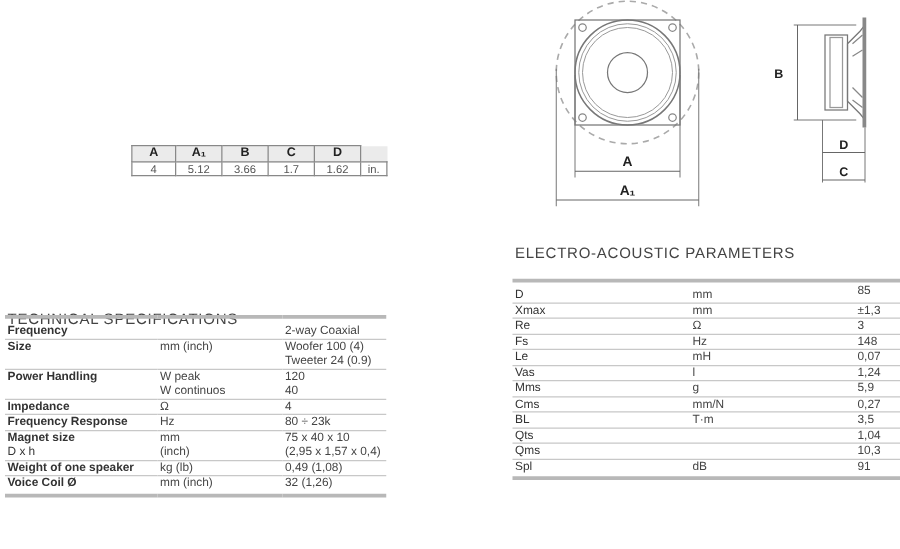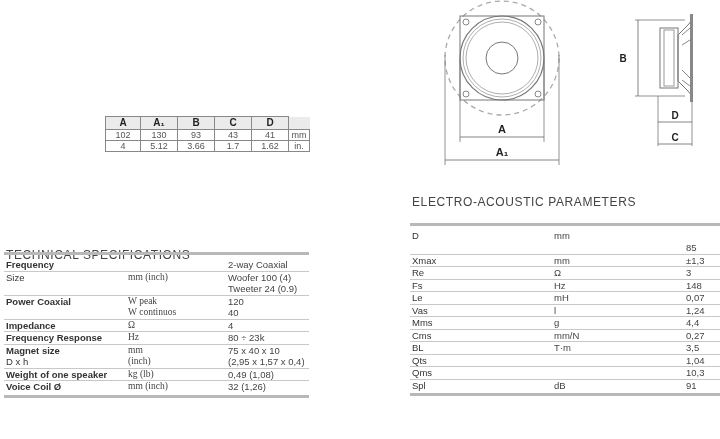--- a/index.html
+++ b/index.html
@@ -26,23 +26,23 @@
 
   
   .spec { position:absolute; border-collapse:collapse; font-size:9.5px; color:#333; }
   .spec td { padding:0 0 0 2px; vertical-align:top; line-height:11.5px; }
   .spec tr.g td { border-bottom:1px solid #c8c8c8; }
   .spec tr.top td { border-top:3px solid #b8b8b8; }
   .spec tr.last td { border-bottom:3px solid #b8b8b8; }
 
   .tech { left:4px; top:252px; width:305px; }
   .tech td.k { width:120px; font-weight:bold; color:#333; }
-  .tech td.u { width:98px; color:#444;font-family:Liberation Serif, serif; }
+  .tech td.u { width:98px; color:#444; }
   .tech td.v { color:#444; }
-  .tech td.k.light { font-weight:normal;margin-top:8px; }
+  .tech td.k.light { font-weight:bold;margin-top:8px; }
 
   .ea { left:410px; top:223px; width:310px; }
   .ea td.k { width:140px; color:#333; }
   .ea td.u { width:130px; color:#444; }
   .ea td.v { color:#444; }
 
   .diagram { position:absolute; }
 </style>
 </head>
 <body>
@@ -90,28 +90,20 @@
   <tbody>
       <tr class="hdr">
     <td class="c0">A</td>
     <td class="c1">A₁</td>
     <td class="c2">B</td>
     <td class="c3">C</td>
     <td class="c4">D</td>
     <td class="blank"></td>
   </tr>
   <tr class="val">
-    <td>102</td>
-    <td>130</td>
-    <td>93</td>
-    <td>43</td>
-    <td>41</td>
-    <td class="unit">mm</td>
-  </tr>
-  <tr class="val">
     <td>4</td>
     <td>5.12</td>
     <td>3.66</td>
     <td>1.7</td>
     <td>1.62</td>
     <td class="unit">in.</td>
   </tr>
 </tbody>
   </table>
 
@@ -122,21 +114,21 @@
     <td class="k" style="padding-top:4px">Frequency</td>
     <td class="u" style="padding-top:4px"></td>
     <td class="v" style="padding-top:4px">2-way Coaxial</td>
   </tr>
   <tr class="g">
     <td class="k light">Size</td>
     <td class="u">mm (inch)</td>
     <td class="v"><span>Woofer 100 (4)</span><br><span>Tweeter 24 (0.9)</span></td>
   </tr>
   <tr class="g">
-    <td class="k">Power Coaxial</td>
+    <td class="k">Power Handling</td>
     <td class="u"><span>W peak</span><br><span>W continuos</span></td>
     <td class="v"><span>120</span><br><span>40</span></td>
   </tr>
   <tr class="g">
     <td class="k">Impedance</td>
     <td class="u">Ω</td>
     <td class="v">4</td>
   </tr>
   <tr class="g">
     <td class="k">Frequency Response</td>
@@ -160,21 +152,21 @@
   </tr>
 </tbody>
   </table>
 
 <div class="section-title ea-title">ELECTRO-ACOUSTIC PARAMETERS</div>
 <table class="spec ea">
   <tbody>
       <tr class="g top">
     <td class="k" style="padding-top:4px">D</td>
     <td class="u" style="padding-top:4px">mm</td>
-    <td class="v" style="padding-top:16px">85</td>
+    <td class="v" style="padding-top:1px">85</td>
   </tr>
   <tr class="g">
     <td class="k">Xmax</td>
     <td class="u">mm</td>
     <td class="v">±1,3</td>
   </tr>
   <tr class="g">
     <td class="k">Re</td>
     <td class="u">Ω</td>
     <td class="v">3</td>
@@ -190,21 +182,21 @@
     <td class="v">0,07</td>
   </tr>
   <tr class="g">
     <td class="k">Vas</td>
     <td class="u">l</td>
     <td class="v">1,24</td>
   </tr>
   <tr class="g">
     <td class="k">Mms</td>
     <td class="u">g</td>
-    <td class="v">4,4</td>
+    <td class="v">5,9</td>
   </tr>
   <tr class="g">
     <td class="k">Cms</td>
     <td class="u">mm/N</td>
     <td class="v">0,27</td>
   </tr>
   <tr class="g">
     <td class="k">BL</td>
     <td class="u">T·m</td>
     <td class="v">3,5</td>

